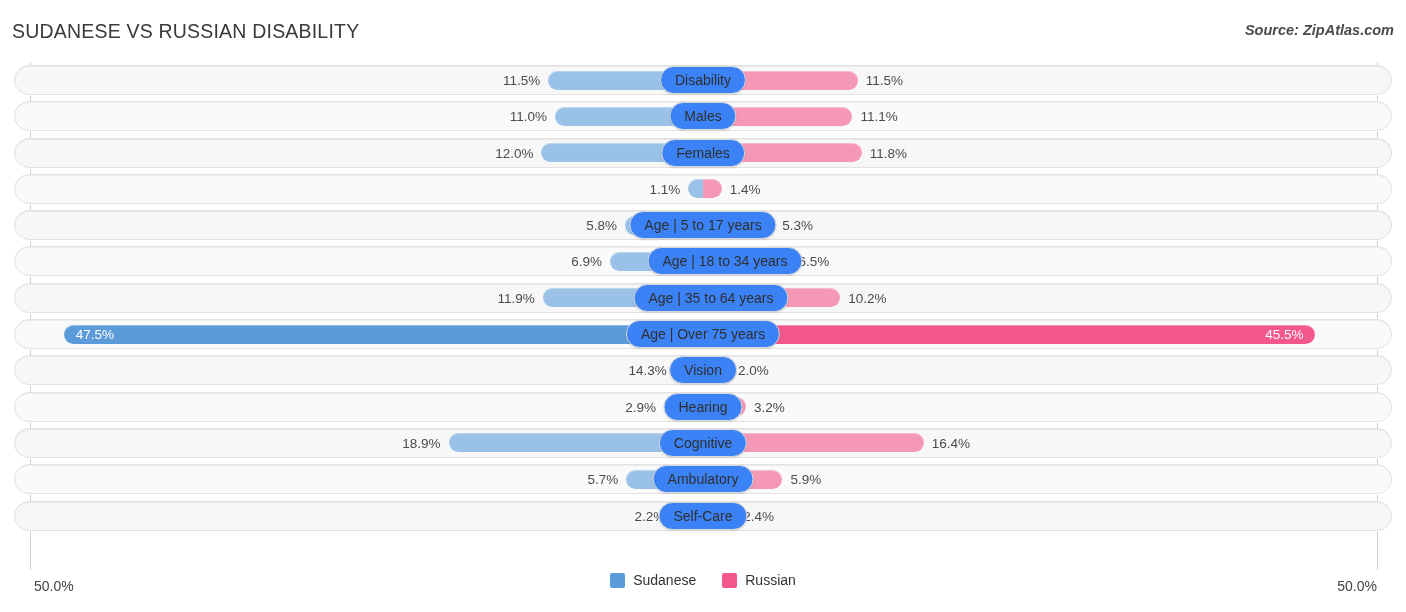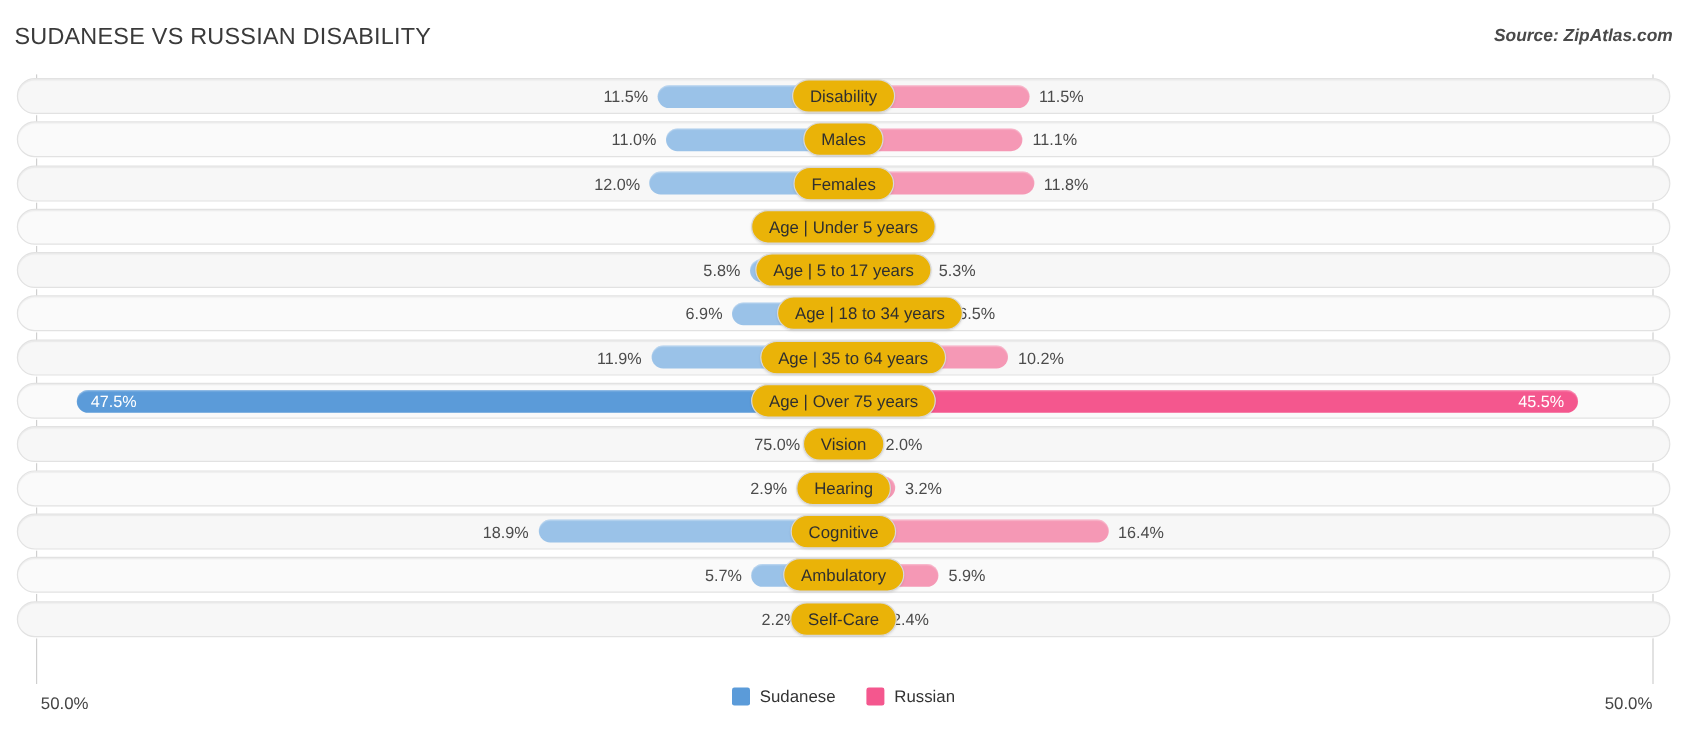--- a/index.html
+++ b/index.html
@@ -132,21 +132,21 @@
 
   
   .pill {
     position: absolute;
     top: 4px;
     left: 50%;
     transform: translateX(-50%);
     height: 28px;
     line-height: 26px;
     padding: 0 14px;
-    background: #eab308;
+    background: #3b82f6;
     border: 1px solid #d8d8d8;
     border-radius: 14px;
     font-size: 14px;
     color: #2f2f2f;
     white-space: nowrap;
     z-index: 6;
     box-shadow: 0 1px 2px rgba(0,0,0,0.10);
   }
 
   
@@ -230,21 +230,20 @@
           <div class="val left" style="left: 421.48px; width: 112px;">12.0%</div>
           <div class="val right" style="left: 869.828px; width: 112px;">11.8%</div>
           <div class="pill" style="left: 703px;">Females</div>
         </div>
         <div class="row">
           <div class="track"></div>
           <div class="bar bar-left" style="left: 688.194px; width: 14.806px;"></div>
           <div class="bar bar-right" style="left: 703px; width: 18.844px;"></div>
           <div class="val left" style="left: 568.194px; width: 112px;">1.1%</div>
           <div class="val right" style="left: 729.844px; width: 112px;">1.4%</div>
-          <div class="pill" style="left: 703px;">Age | Under 5 years</div>
         </div>
         <div class="row">
           <div class="track"></div>
           <div class="bar bar-left" style="left: 624.932px; width: 78.068px;"></div>
           <div class="bar bar-right" style="left: 703px; width: 71.338px;"></div>
           <div class="val left" style="left: 504.932px; width: 112px;">5.8%</div>
           <div class="val right" style="left: 782.338px; width: 112px;">5.3%</div>
           <div class="pill" style="left: 703px;">Age | 5 to 17 years</div>
         </div>
         <div class="row">
@@ -268,21 +267,21 @@
           <div class="bar bar-left" style="left: 63.65px; width: 639.35px;"></div>
           <div class="bar bar-right" style="left: 703px; width: 612.43px;"></div>
           <div class="val left inside" style="left: 75.65px; text-align: center;">47.5%</div>
           <div class="val right inside" style="left: 1245.43px; width: 58px; text-align: right;">45.5%</div>
           <div class="pill" style="left: 703px;">Age | Over 75 years</div>
         </div>
         <div class="row">
           <div class="track"></div>
           <div class="bar bar-left" style="left: 674.734px; width: 28.266px;"></div>
           <div class="bar bar-right" style="left: 703px; width: 26.92px;"></div>
-          <div class="val left" style="left: 554.734px; width: 112px;">75.0%</div>
+          <div class="val left" style="left: 554.734px; width: 112px;">14.3%</div>
           <div class="val right" style="left: 737.92px; width: 112px;">2.0%</div>
           <div class="pill" style="left: 703px;">Vision</div>
         </div>
         <div class="row">
           <div class="track"></div>
           <div class="bar bar-left" style="left: 663.966px; width: 39.034px;"></div>
           <div class="bar bar-right" style="left: 703px; width: 43.072px;"></div>
           <div class="val left" style="left: 543.966px; width: 112px;">2.9%</div>
           <div class="val right" style="left: 754.072px; width: 112px;">3.2%</div>
           <div class="pill" style="left: 703px;">Hearing</div>

